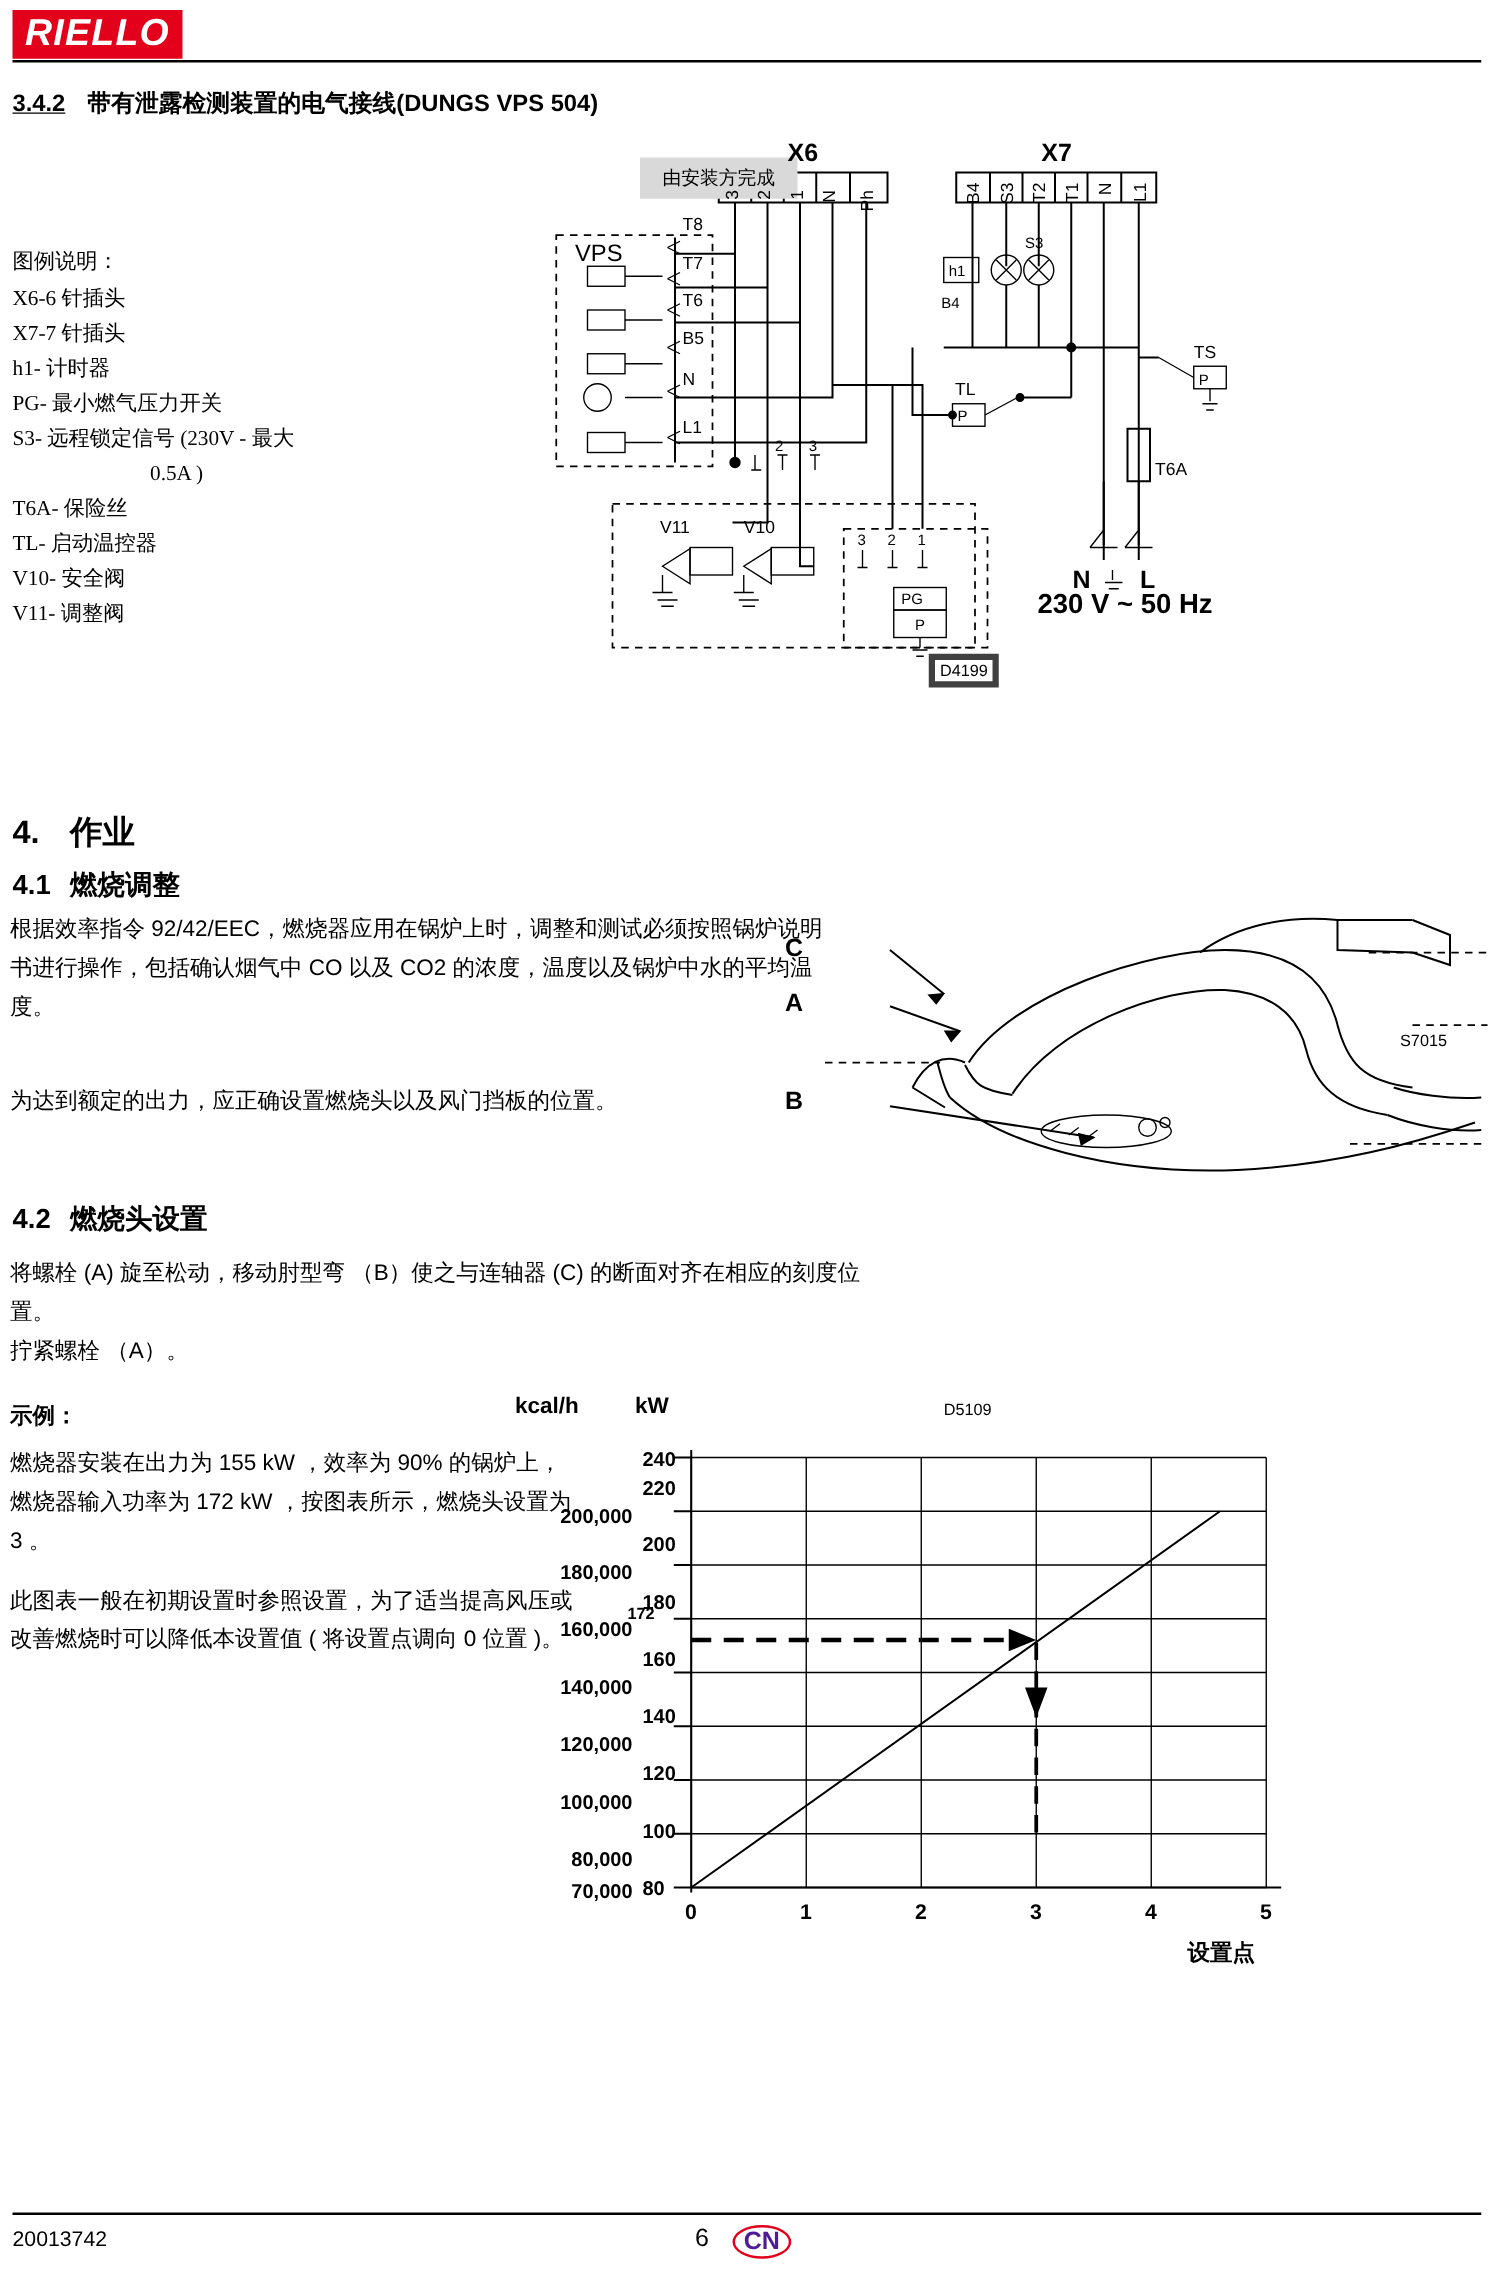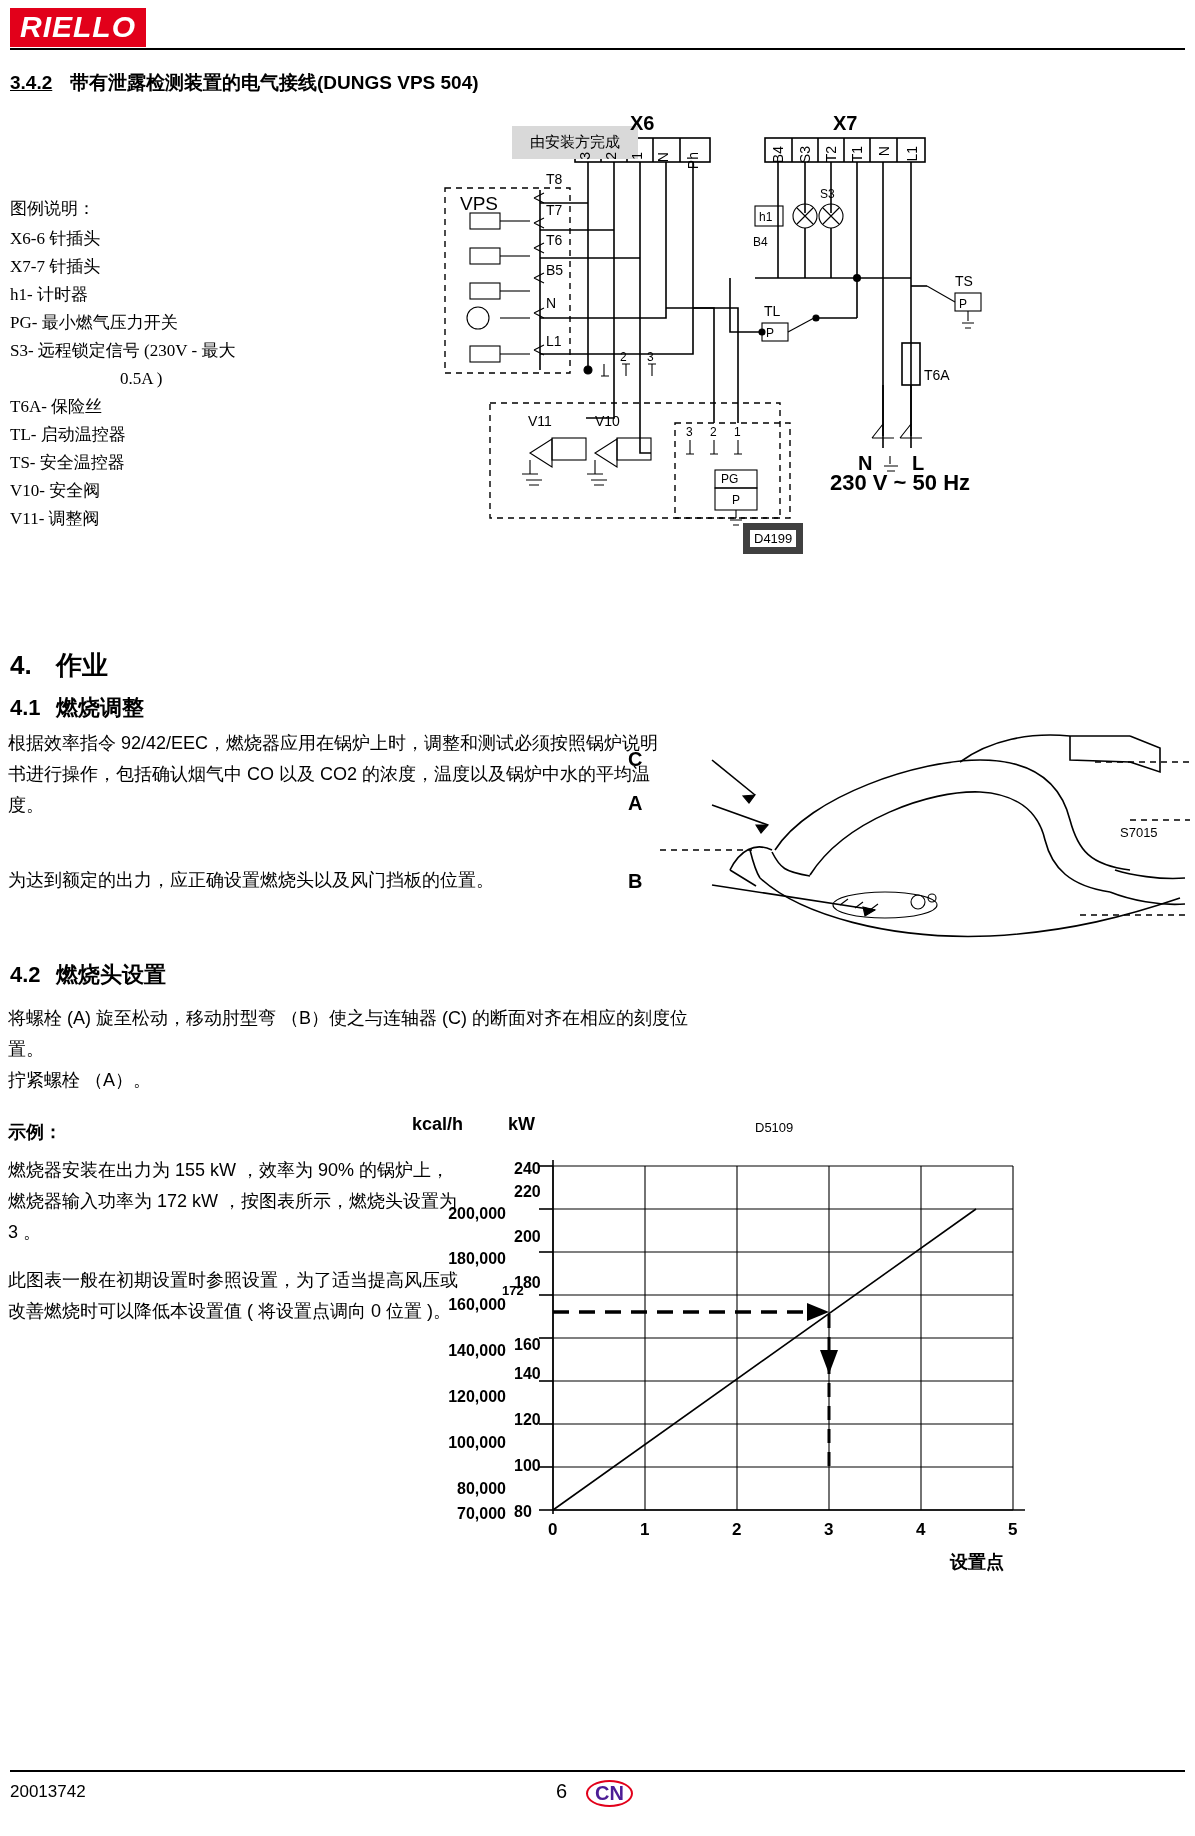--- a/index.html
+++ b/index.html
@@ -86,21 +86,20 @@
 <div class="legend">
   <div class="title">图例说明：</div>
   <div class="row mono">X6-6 针插头</div>
   <div class="row mono">X7-7 针插头</div>
   <div class="row mono">h1- 计时器</div>
   <div class="row mono">PG- 最小燃气压力开关</div>
   <div class="row mono">S3- 远程锁定信号 (230V - 最大</div>
   <div class="row mono ind">0.5A )</div>
   <div class="row mono">T6A- 保险丝</div>
   <div class="row mono">TL- 启动温控器</div>
-  <div class="row mono">TS- 安全温控器</div>
   <div class="row mono">V10- 安全阀</div>
   <div class="row mono">V11- 调整阀</div>
 </div>
 
 <div class="diagram">
   <div class="tag-box" style="left:12px;top:8px;">由安装方完成</div>
 
   <svg width="690" height="510" viewBox="0 0 690 510">
 
     <g>
@@ -288,21 +287,21 @@
     <span style="position:absolute;left:118px;top:0px;font-size:14px;writing-mode:vertical-rl;transform:rotate(180deg);">N</span>
     <span style="position:absolute;left:146px;top:0px;font-size:14px;writing-mode:vertical-rl;transform:rotate(180deg);">L1</span>
   </div>
 
   
   <div style="position:absolute;left:-40px;top:75px;font-size:19px;">VPS</div>
 
   
   <div style="position:absolute;left:330px;top:352px;font-size:22px;font-weight:bold;">230 V ~ 50 Hz</div>
   
-  <div class="code-s" style="position:absolute;left:243px;top:405px;border:7px solid #404040;padding:1px 4px;">D4199</div>
+  <div class="code-s" style="position:absolute;left:243px;top:405px;border:5px solid #404040;padding:1px 4px;">D4199</div>
 </div>
 
 <div class="h4">
   <span class="num">4.</span><span>作业</span>
 </div>
 <div class="h41">
   <span class="num">4.1</span><span>燃烧调整</span>
 </div>
 <div class="p41">根据效率指令 92/42/EEC，燃烧器应用在锅炉上时，调整和测试必须按照锅炉说明书进行操作，包括确认烟气中 CO 以及 CO2 的浓度，温度以及锅炉中水的平均温度。</div>
 <div class="p41b">为达到额定的出力，应正确设置燃烧头以及风门挡板的位置。</div>
@@ -380,21 +379,21 @@
   <div class="tick" style="left:-62px;top:222px;width:118px;">140,000</div>
   <div class="tick" style="left:-62px;top:268px;width:118px;">120,000</div>
   <div class="tick" style="left:-62px;top:314px;width:118px;">100,000</div>
   <div class="tick" style="left:-62px;top:360px;width:118px;">80,000</div>
   <div class="tick" style="left:-62px;top:385px;width:118px;">70,000</div>
 
   <div class="tickr" style="left:64px;top:40px;">240</div>
   <div class="tickr" style="left:64px;top:63px;">220</div>
   <div class="tickr" style="left:64px;top:108px;">200</div>
   <div class="tickr" style="left:64px;top:154px;">180</div>
-  <div class="tickr" style="left:64px;top:200px;margin-top:16px;">160</div>
+  <div class="tickr" style="left:64px;top:200px;">160</div>
   <div class="tickr" style="left:64px;top:245px;">140</div>
   <div class="tickr" style="left:64px;top:291px;">120</div>
   <div class="tickr" style="left:64px;top:337px;">100</div>
   <div class="tickr" style="left:64px;top:383px;">80</div>
 
   <div class="mark172" style="left:52px;top:163px;">172</div>
 
   <svg width="600" height="420" viewBox="0 0 600 420" style="position:absolute;left:95px;top:22px;">
 
     <g class="thin" stroke="#000">

